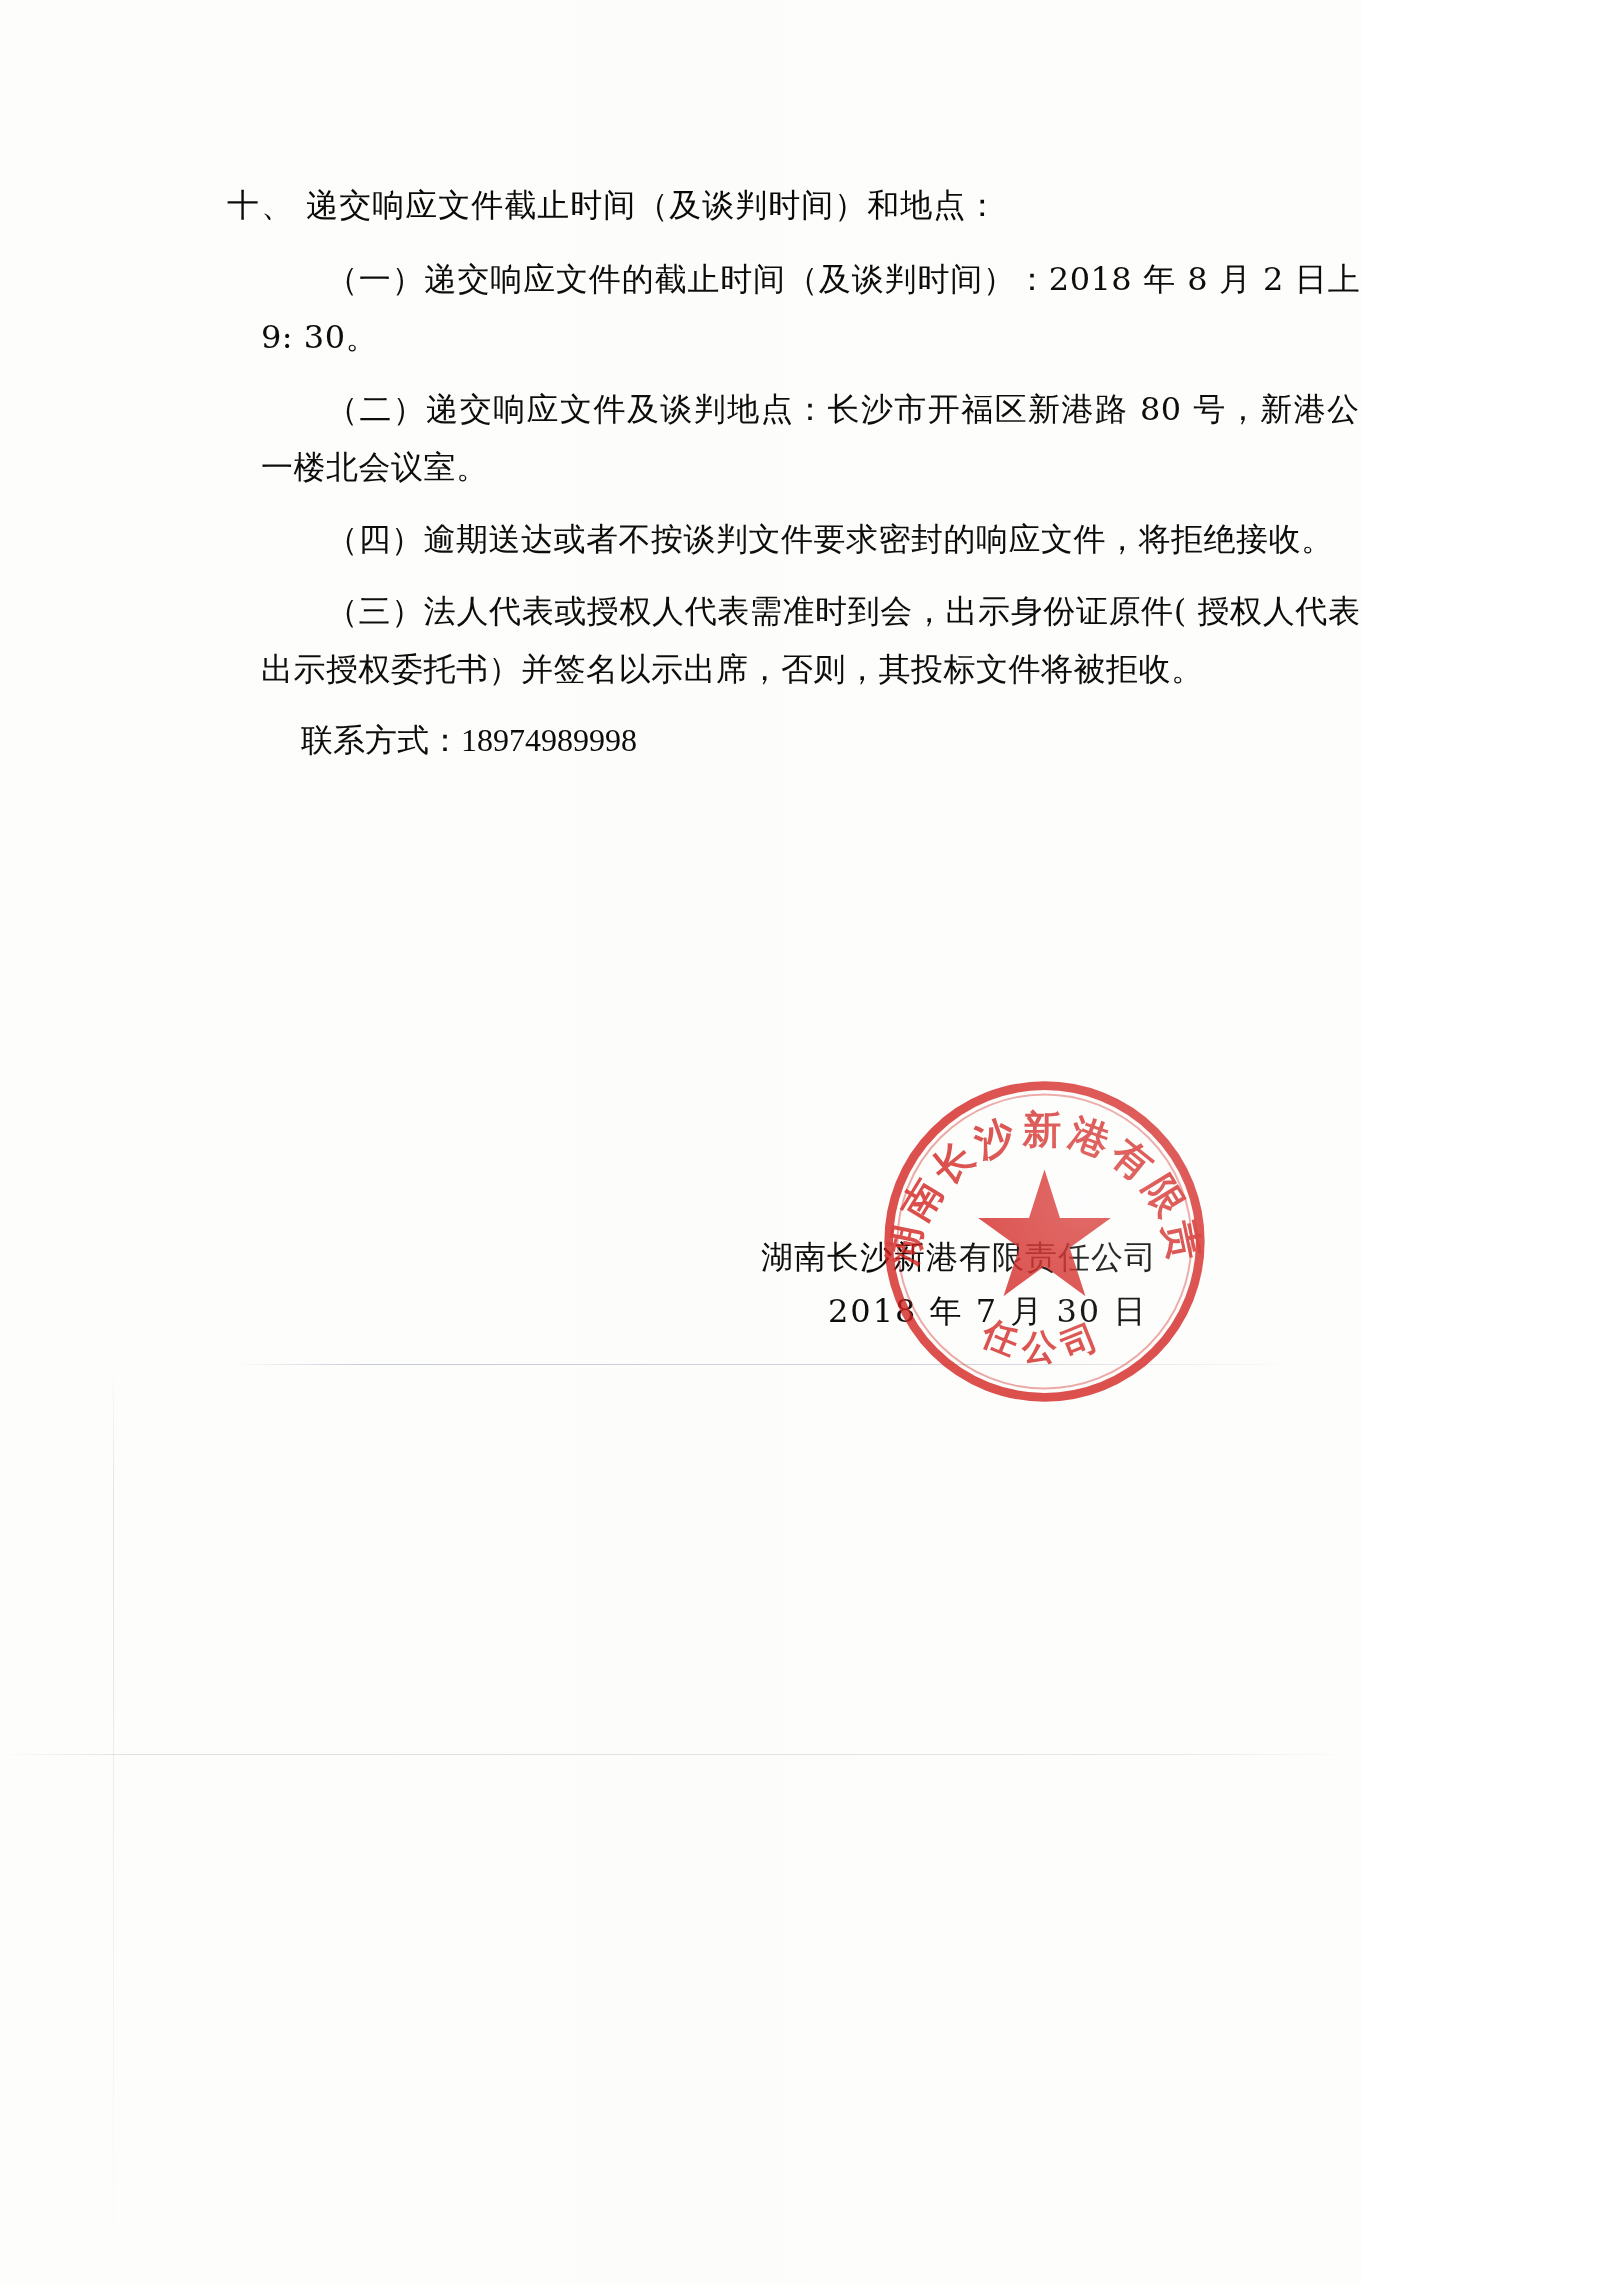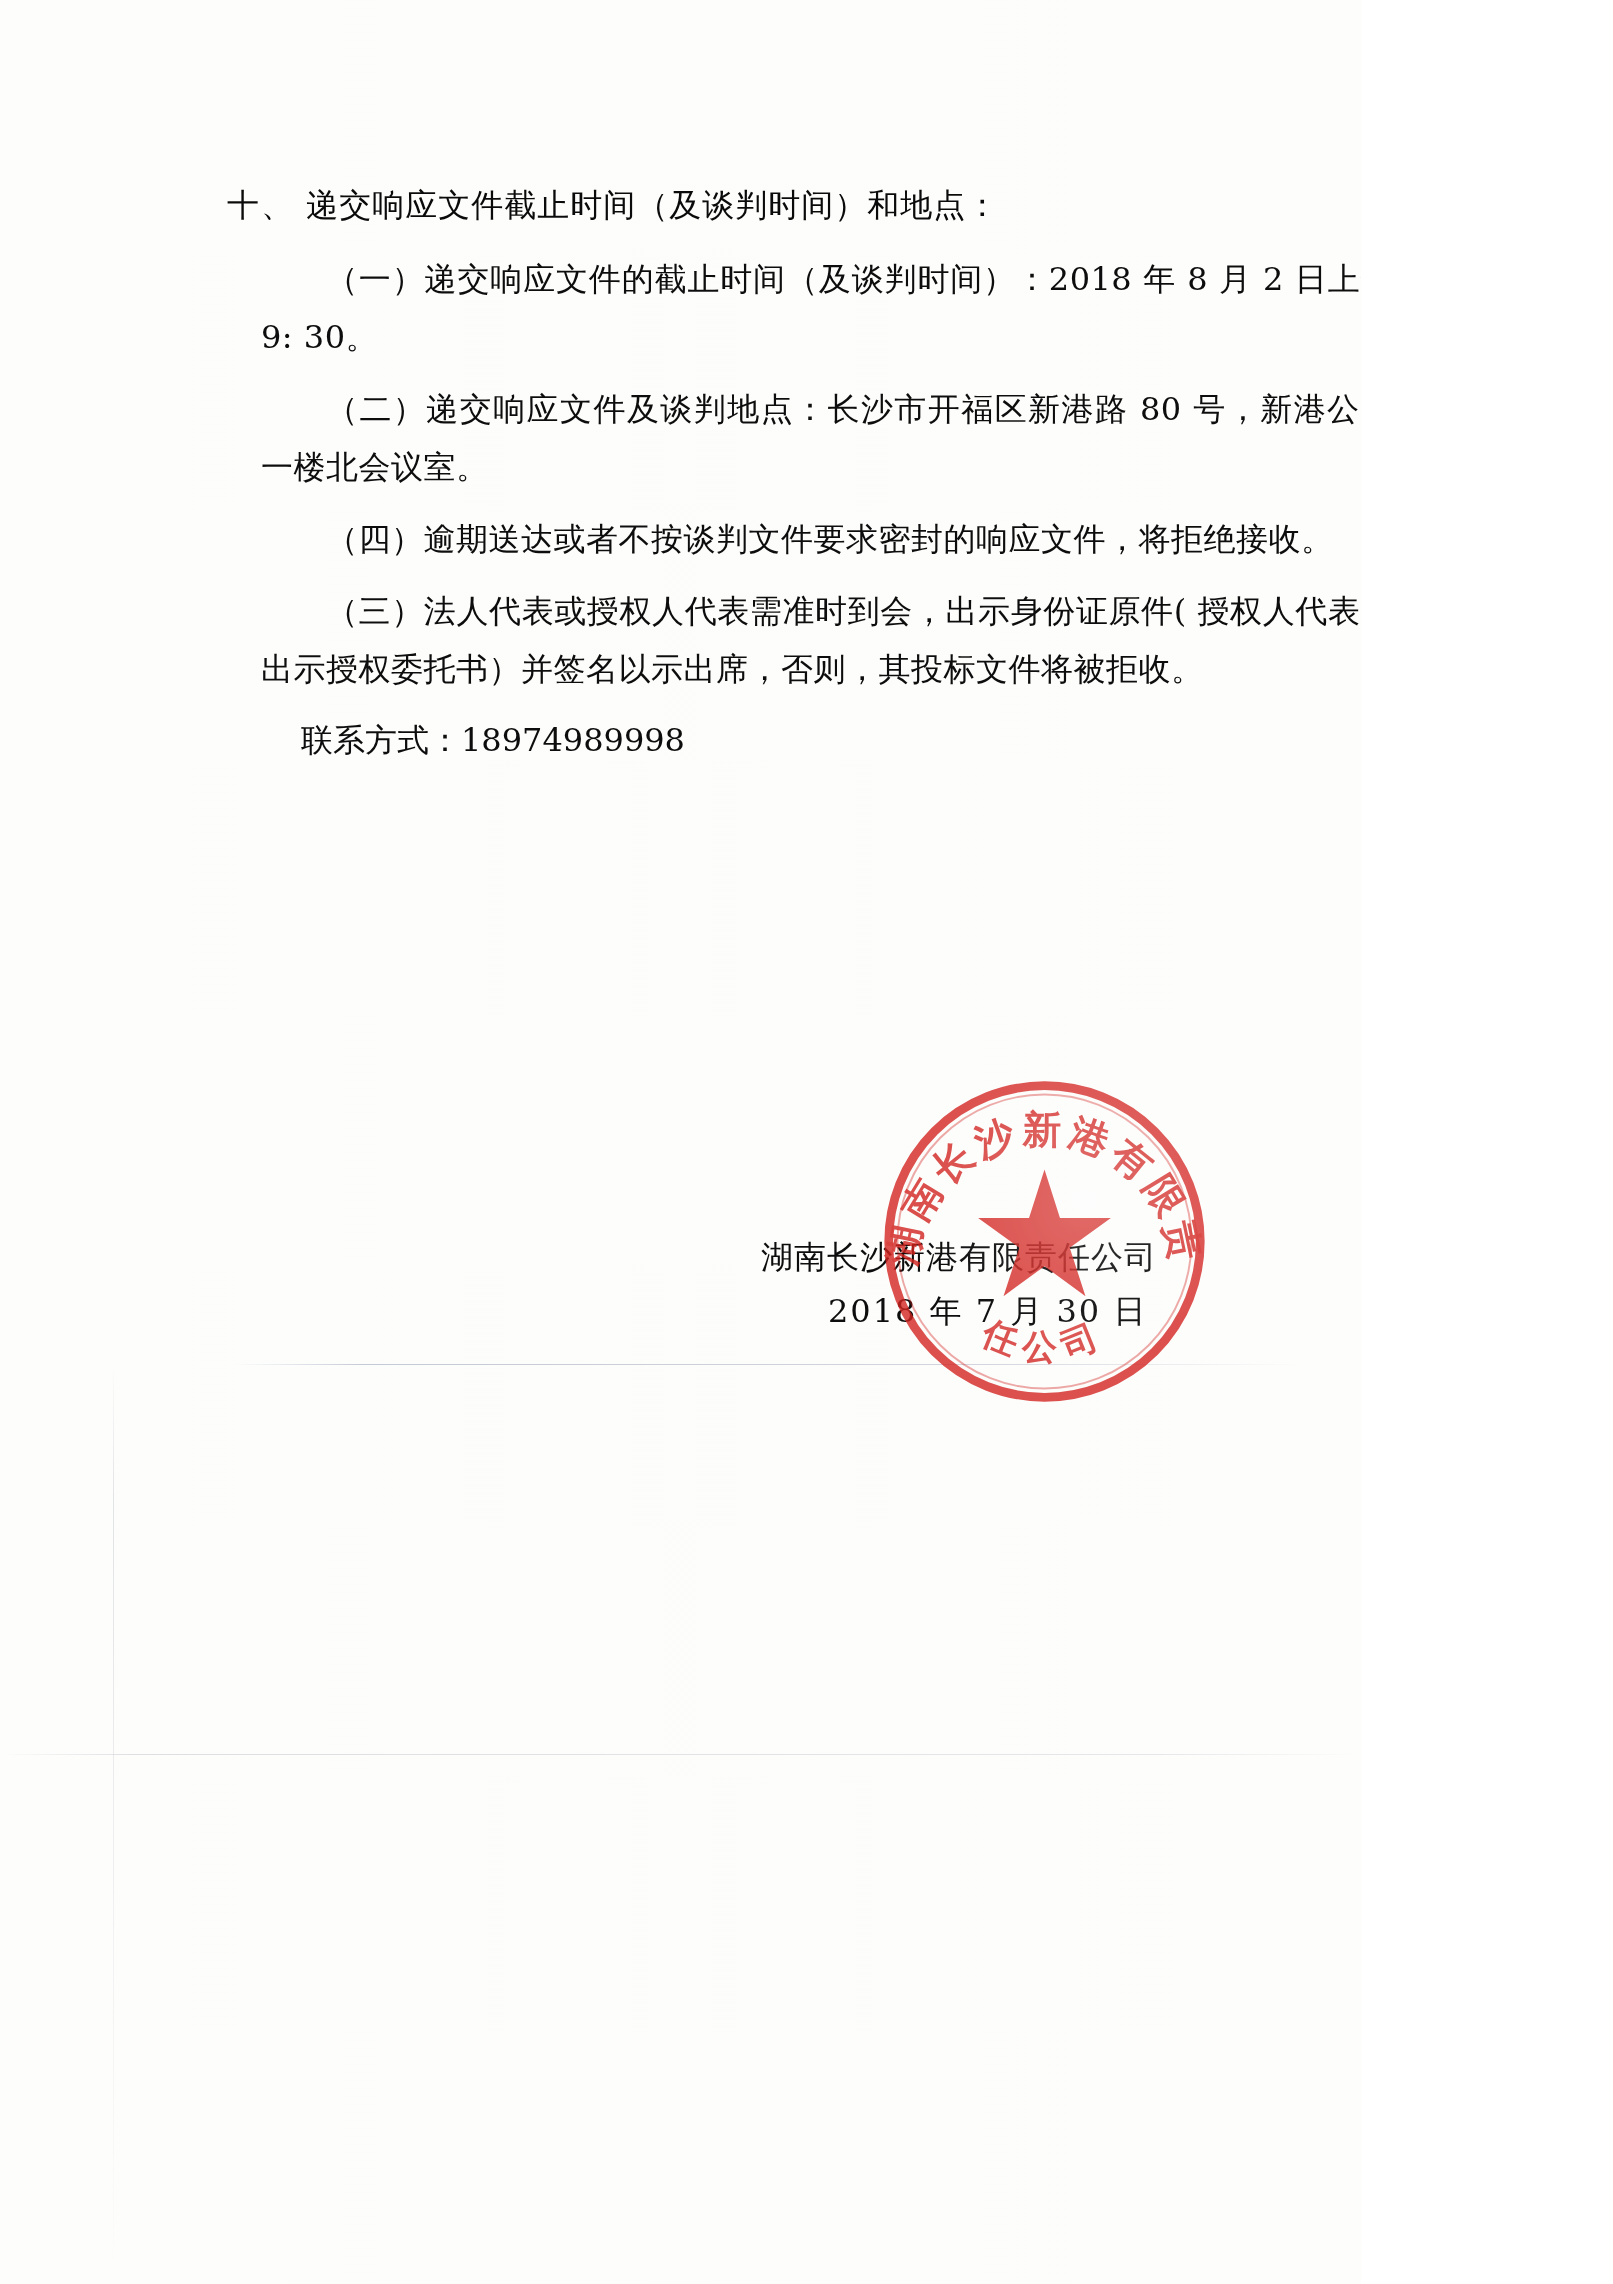--- a/index.html
+++ b/index.html
@@ -80,20 +80,21 @@
   }
   .heading .num {
     letter-spacing: 2px;
   }
   .contact-line {
     font-size: 32px;
     line-height: 1.8;
     color: #0d0d0d;
     margin: 0 0 9.8px 0;
     text-indent: 74px;
+    font-family: Liberation Serif, serif;
   }
 
   .signature-block {
     position: absolute;
     right: 204px;
     top: 1230px;
     text-align: left;
     font-size: 32px;
     line-height: 1.7;
     color: #0d0d0d;

